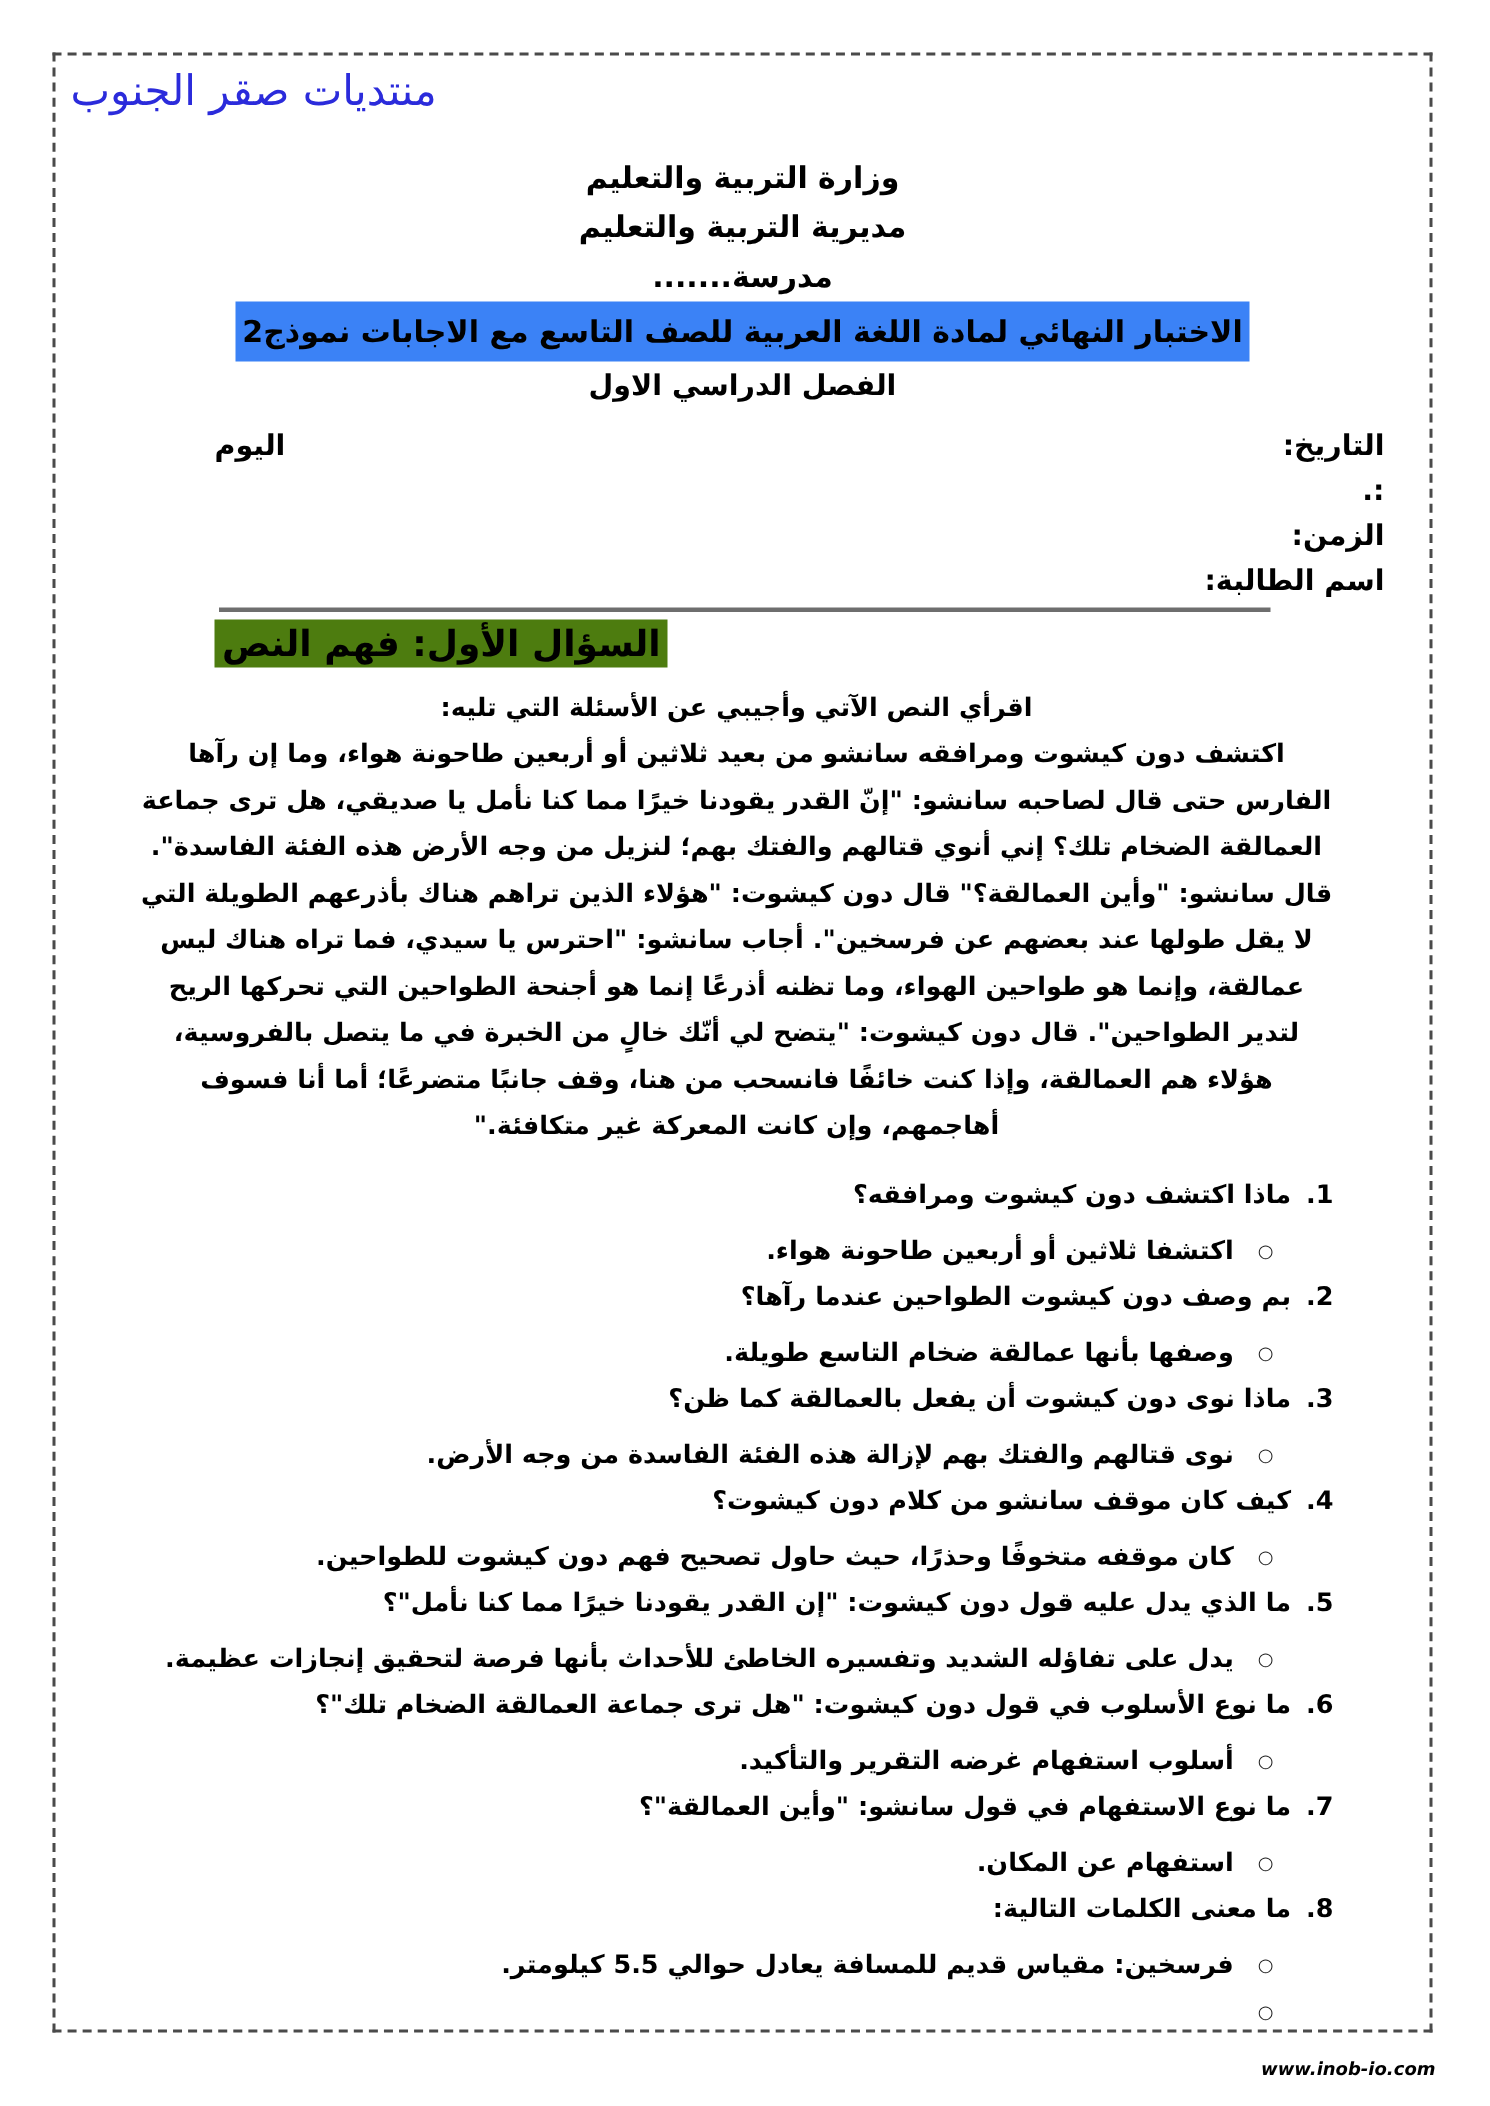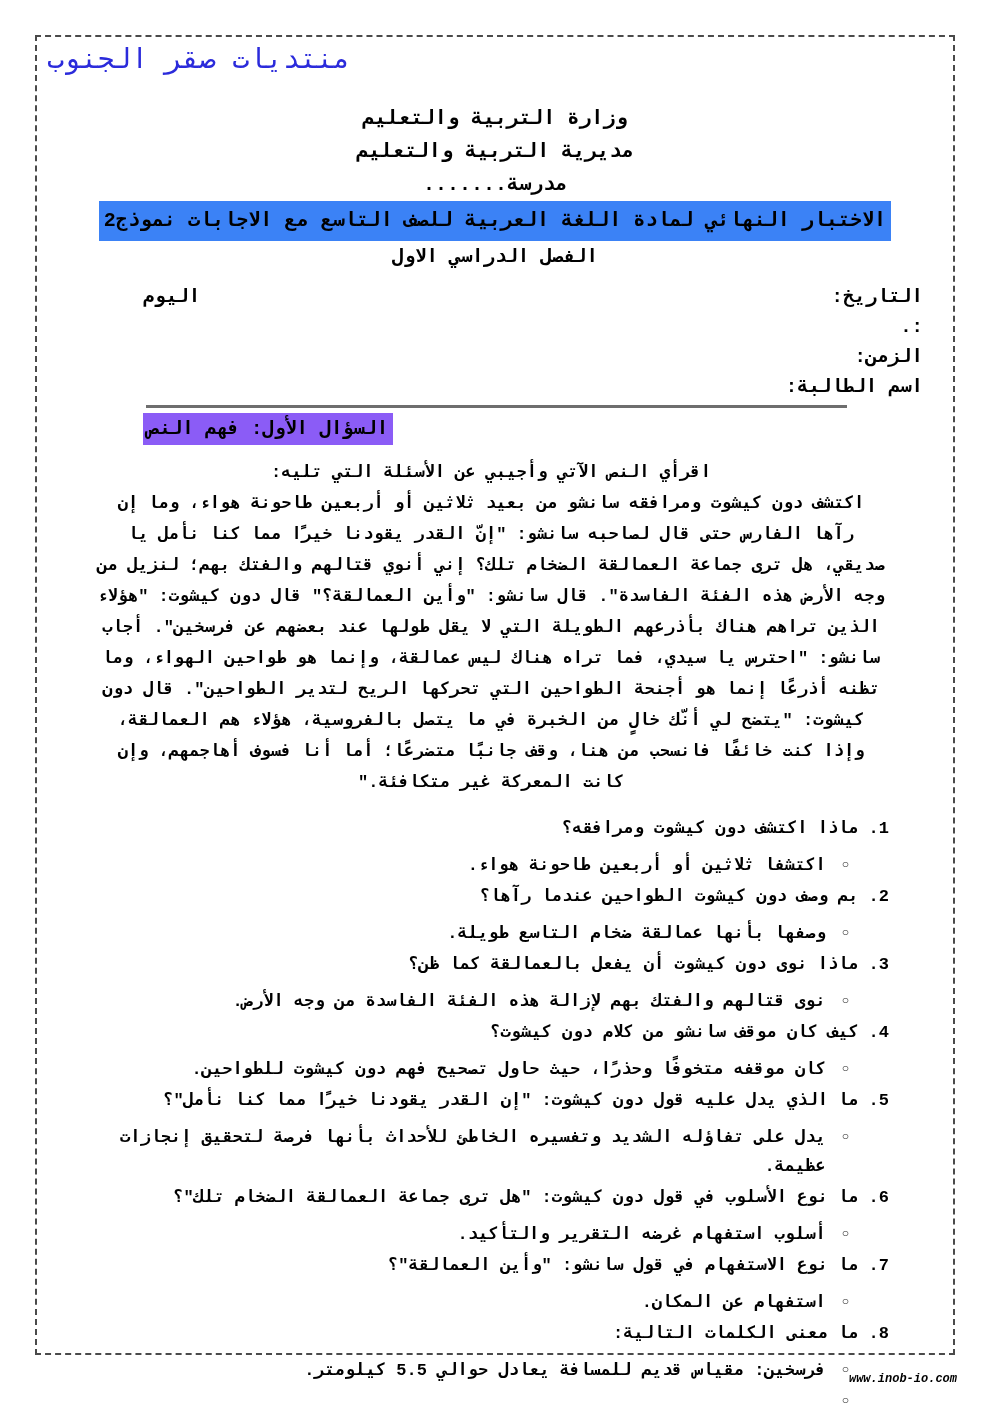--- a/index.html
+++ b/index.html
@@ -3,21 +3,21 @@
 <meta charset="utf-8">
 <style>
   * { margin: 0; padding: 0; box-sizing: border-box; }
   html, body {
     width: 993px; height: 1404px;
     background: #ffffff;
     font-family: "DejaVu Sans", sans-serif;
     direction: rtl;
     overflow: hidden;
   }
-  .page { position: relative; width: 993px; height: 1404px; font-family: Liberation Mono, monospace; }
+  .page { position: relative; width: 993px; height: 1404px; }
   .frame {
     position: absolute;
     left: 35px; top: 35px;
     width: 920px; height: 1320px;
     border: 2px dashed #4a4a4a;
     background: #ffffff;
   }
   
   .banner {
     text-align: left;
@@ -43,23 +43,23 @@
   .field-row { position: relative; text-align: right; line-height: 30px; }
   .field-left { position: absolute; left: 76px; top: 0; }
   .sep {
     margin: 3px 106px 0 109px;
     border-top: 3px solid #6e6e6e;
     height: 0;
   }
   .section-title { margin-top: 5px; padding-left: 106px; text-align: left; }
   .section-title .hl {
     display: inline-block;
-    background: #8b5cf6;
+    background: #4d7c0f;
     font-weight: bold;
-    font-size: 19px;
+    font-size: 24px;
     line-height: 28px;
     padding: 2px 5px;
     color: #000;
   }
   
   .passage-block {
     margin: 12px 64px 0 56px;
     text-align: center;
     font-weight: bold;
     font-size: 17px;

